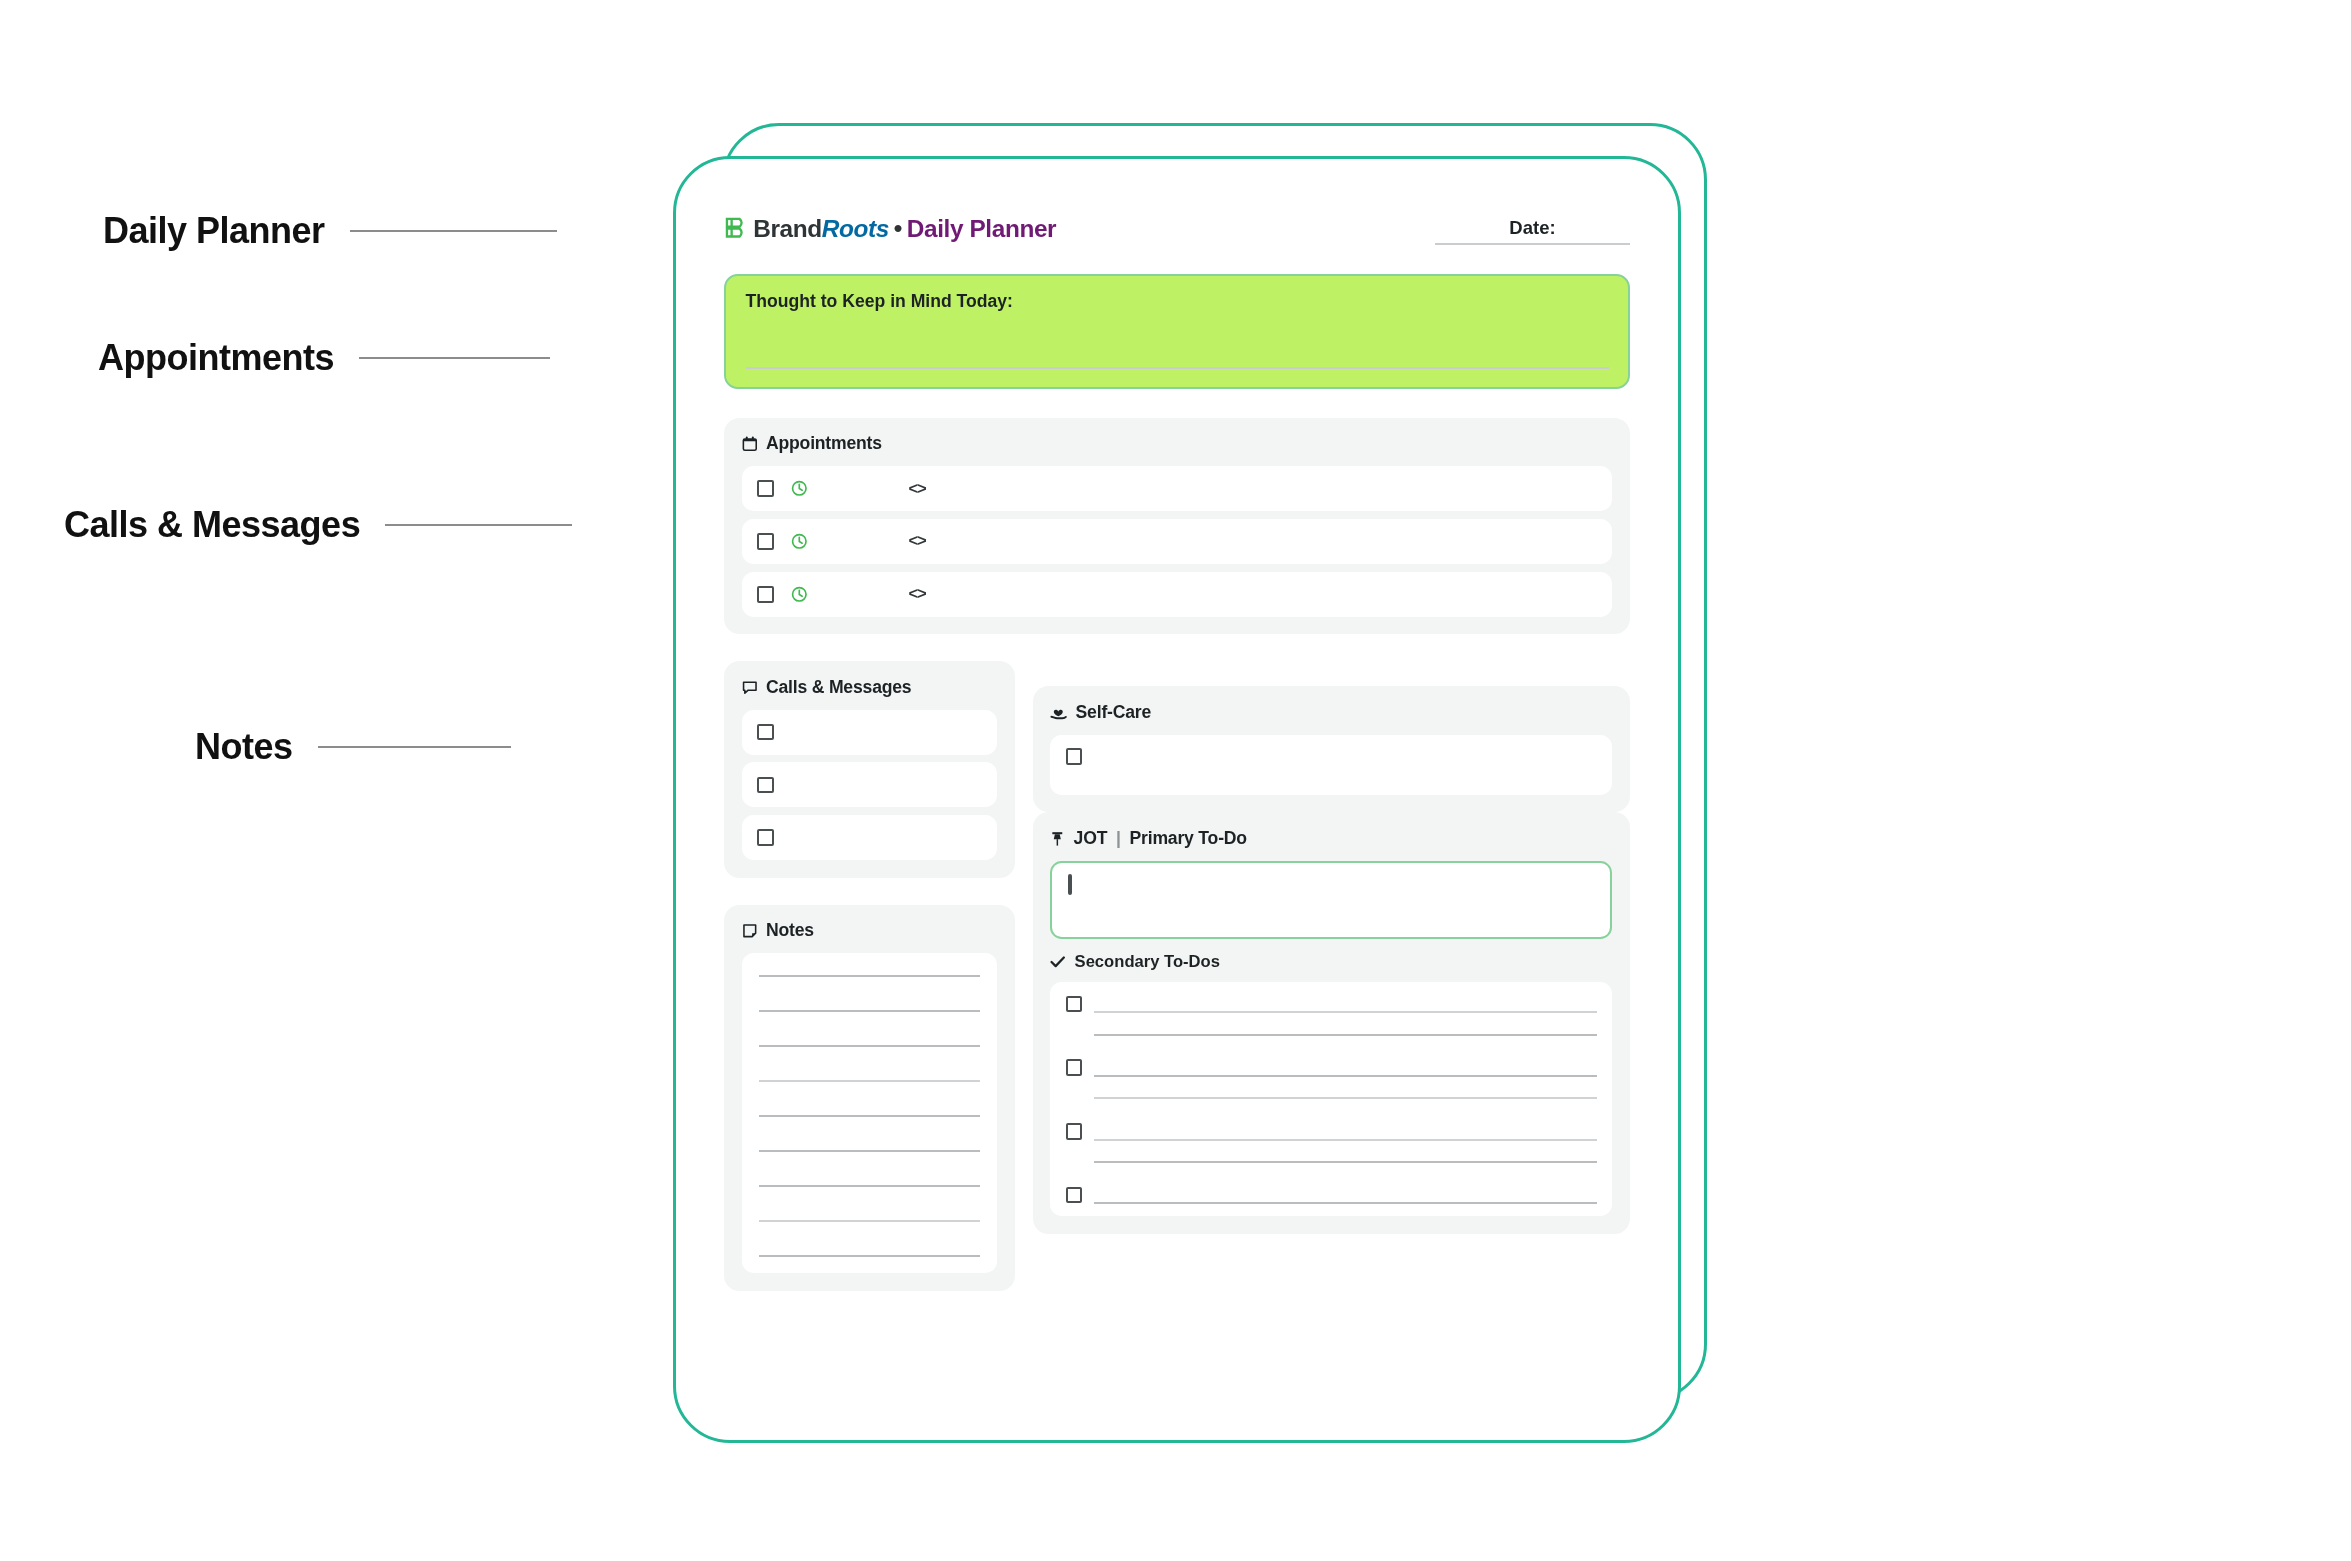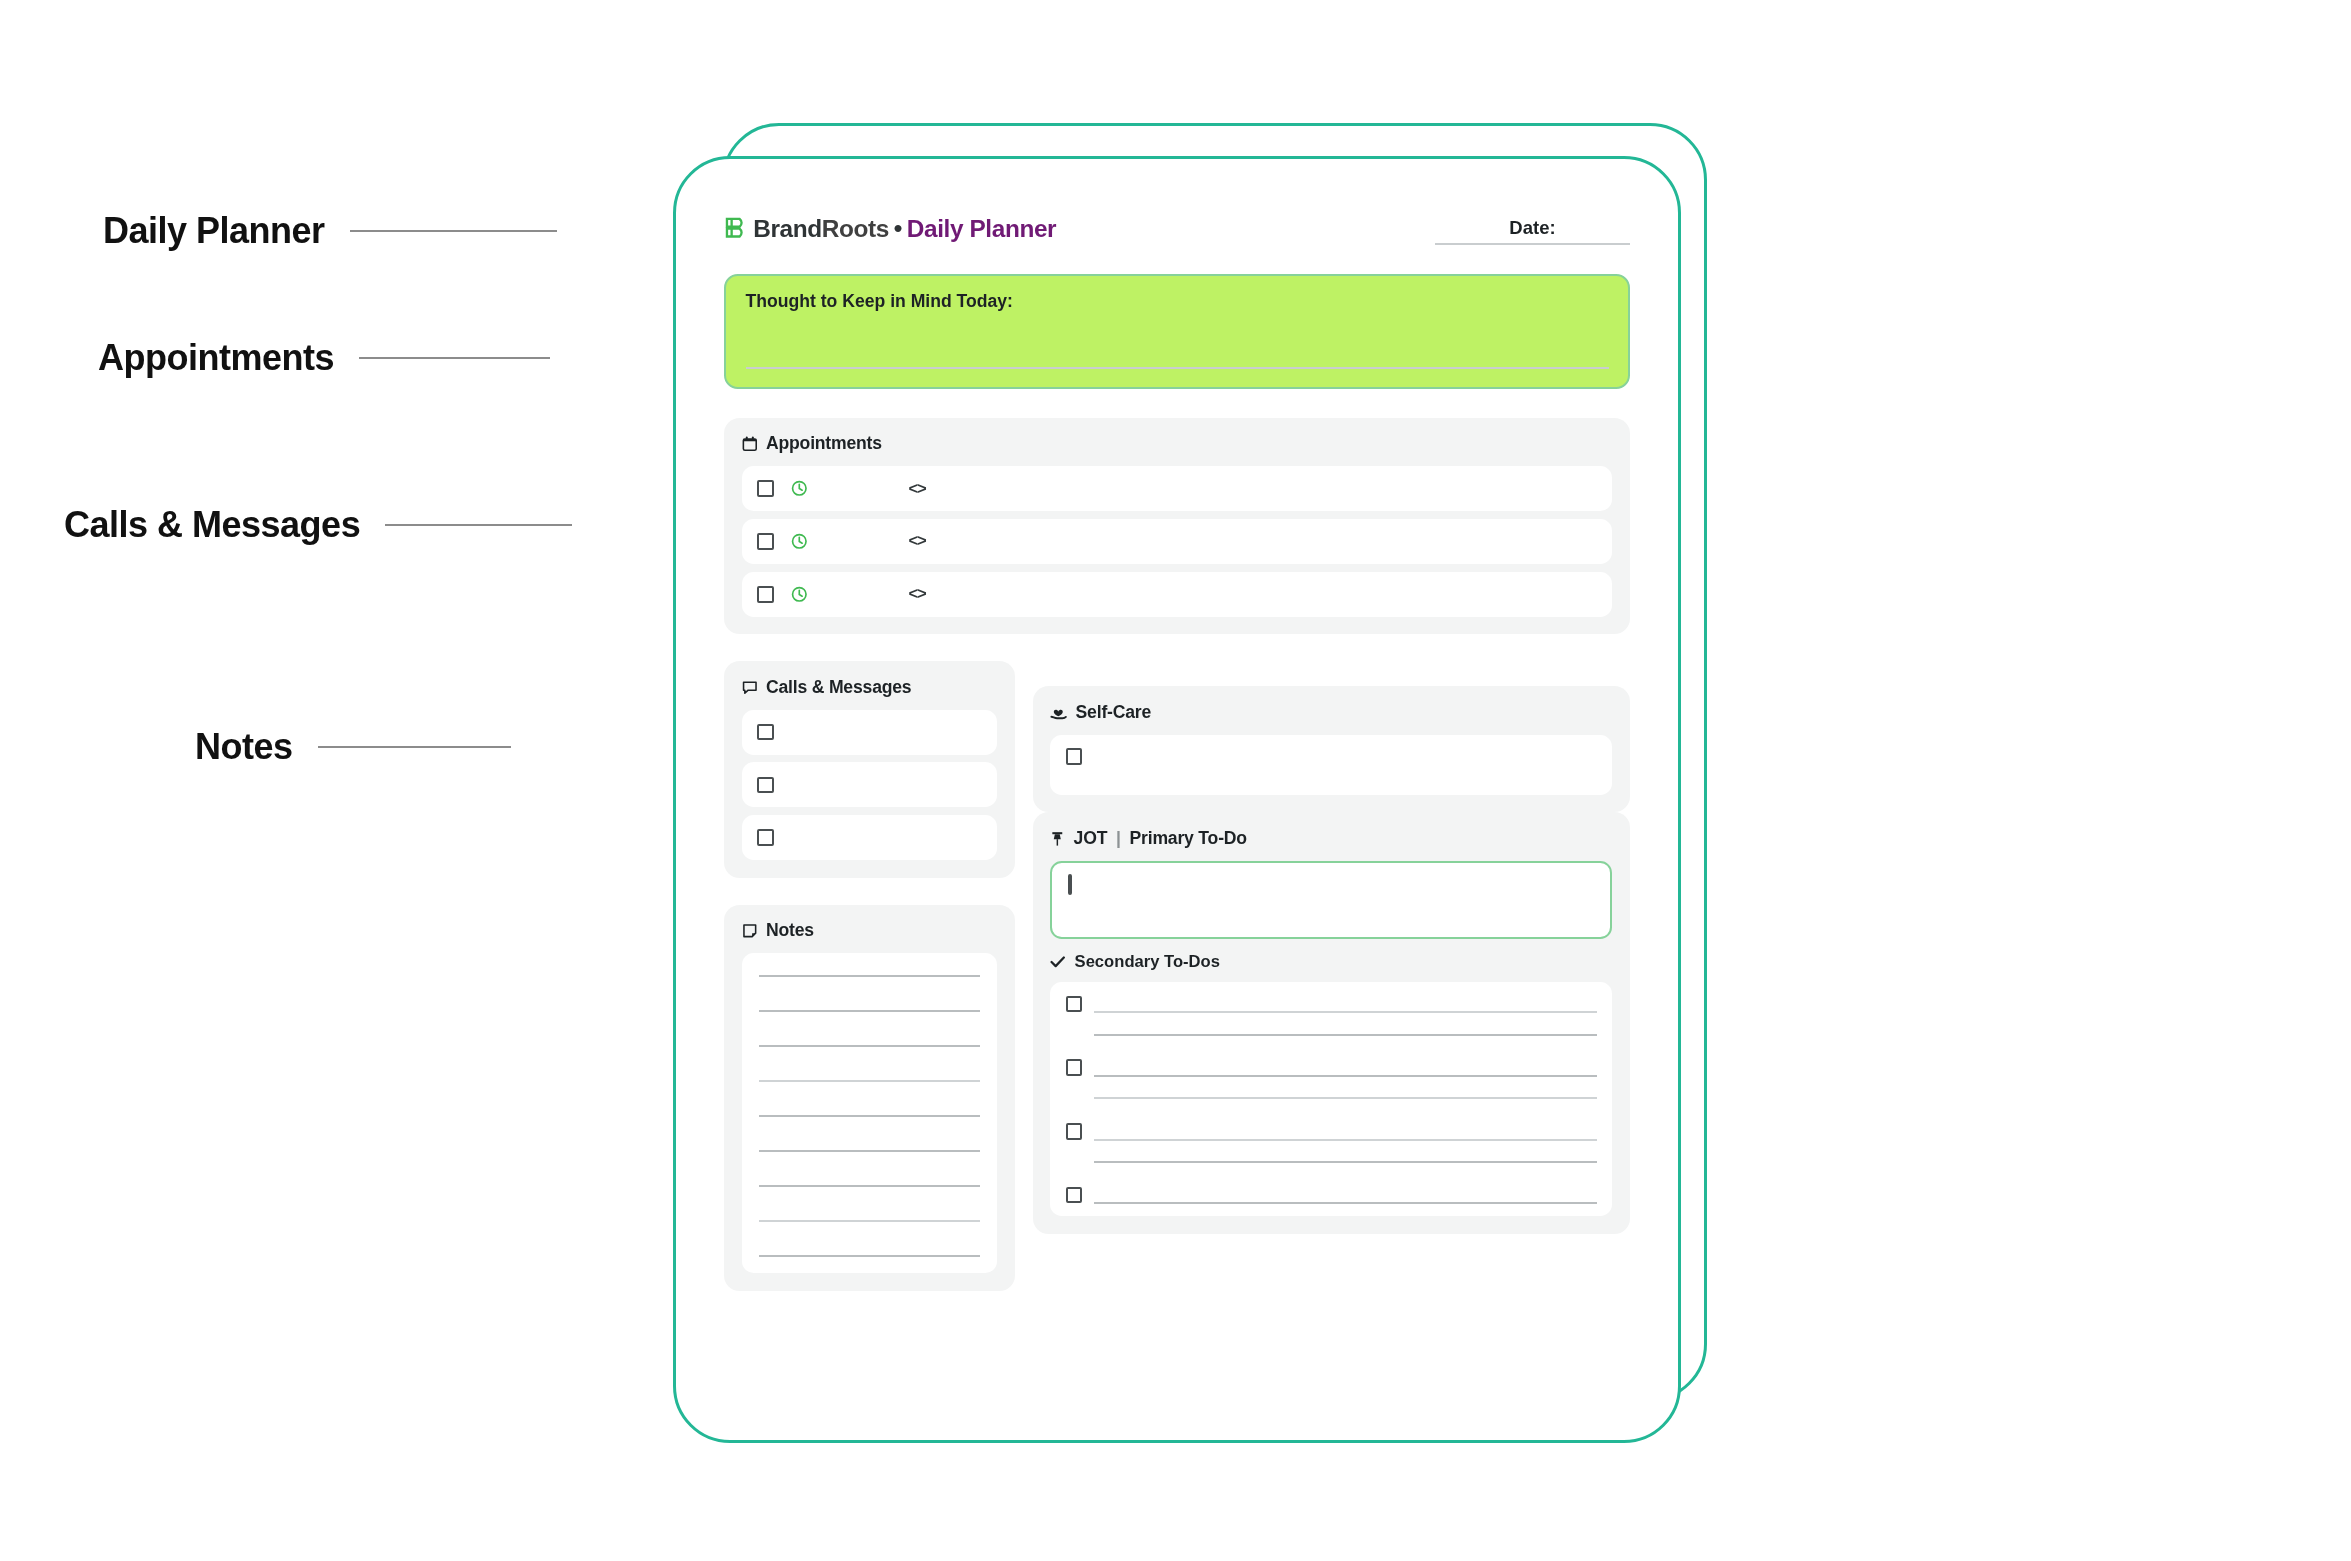--- a/index.html
+++ b/index.html
@@ -87,21 +87,21 @@
   }
   .brand-mark { display: block; }
   .brand-text {
     font-size: 24.4px;
     font-weight: 700;
     letter-spacing: -0.4px;
     display: flex;
     align-items: baseline;
   }
   .brand-a { color: #2f3436; }
-  .brand-b { color: #404040; }
+  .brand-b { color: #0369a1; font-style: italic; }
   .brand-sep { color: #2f3436; margin: 0 4.9px; }
   .brand-sub { color: #701a75; }
 
   .date-wrap {
     display: flex;
     flex-direction: column;
     align-items: center;
     width: 195px;
     margin-top: 2px;
   }

